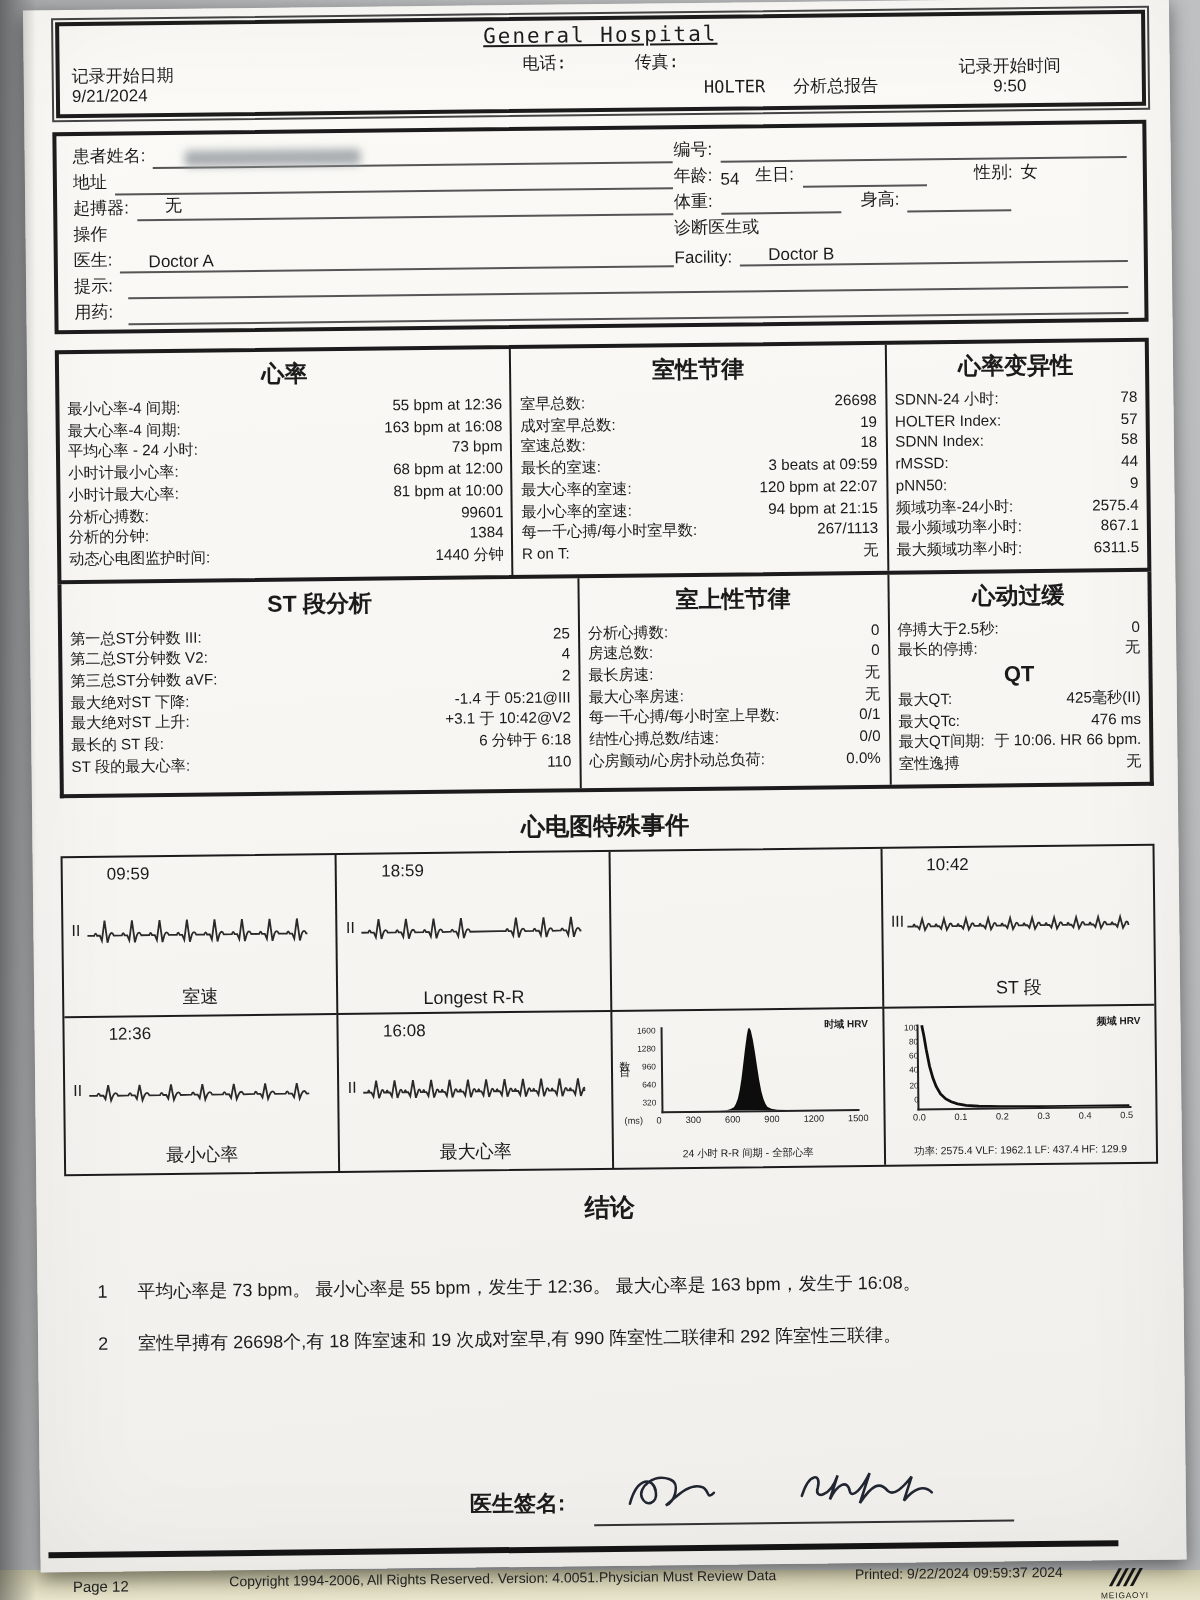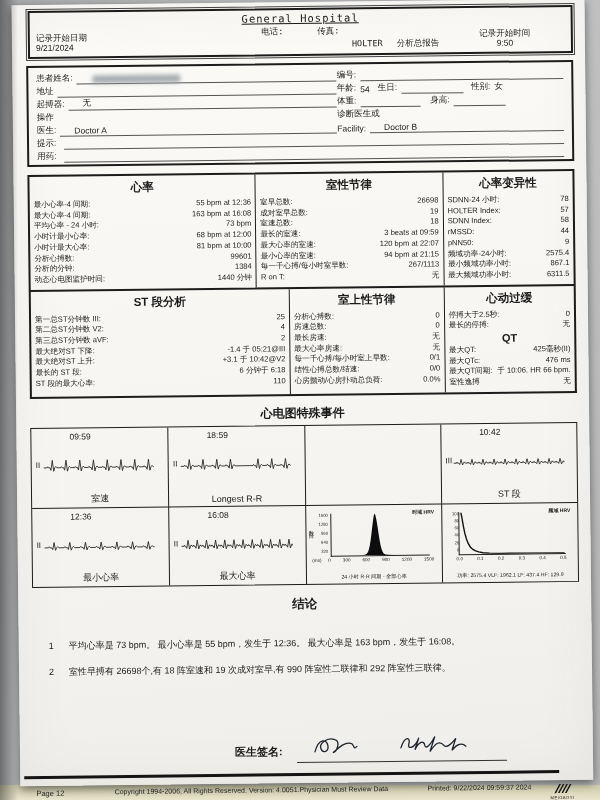--- a/index.html
+++ b/index.html
@@ -50,21 +50,21 @@
   .srow{display:flex;justify-content:space-between;font-size:7.6px;line-height:10.7px;white-space:nowrap;}
   .srow .sval{margin-left:4px;}
   .qt-sub{text-align:center;font-size:11px;font-weight:bold;line-height:14px;}
   
   .events-title{text-align:center;font-size:12px;font-weight:bold;margin:9px 0 3px;}
   .events-grid{display:grid;grid-template-columns:repeat(4,1fr);grid-auto-rows:79px;
     border:1.5px solid #1c1c1c;margin:0 12px 0 14px;}
   .event-cell{position:relative;border-left:1px solid #1c1c1c;border-top:1px solid #1c1c1c;overflow:hidden;}
   .event-cell.c0{border-left:none;}
   .event-cell.r0{border-top:none;}
-  .event-time{position:absolute;top:3px;left:38px;font-size:8.5px;}
+  .event-time{position:absolute;top:3px;left:22px;font-size:8.5px;}
   .event-lead{position:absolute;top:32px;left:4px;font-size:8px;}
   .event-trace{position:absolute;top:21px;left:11px;}
   .ecg path{stroke:#2a2a2a;stroke-width:.9;fill:none;}
   .event-caption{position:absolute;bottom:2px;left:0;width:100%;text-align:center;font-size:9px;}
   
   .mc-title{position:absolute;top:4px;right:7px;font-size:5px;font-weight:bold;}
   .mc-ylab{position:absolute;left:3px;top:20px;font-size:5.5px;writing-mode:vertical-rl;letter-spacing:3px;}
   .mc-yticks{position:absolute;left:9px;top:7px;height:41px;width:13px;display:flex;flex-direction:column;
     justify-content:space-between;align-items:flex-end;font-size:4.2px;}
   .mc-plot{position:absolute;left:24px;top:8px;width:98px;height:42px;
@@ -153,21 +153,21 @@
       <div>
         <div class="p-row">
             <span class="p-label">编号:</span>
             <span class="uline"></span>
           </div>
         <div class="p-row">
           <span class="p-label">年龄:</span>
             <span>54</span>
           <span class="p-label" style="margin-left:8px">生日:</span>
             <span class="uline-short" style="width:62px"></span>
-          <span class="p-label" style="margin-left:8px">性别:</span>
+          <span class="p-label" style="margin-left:24px">性别:</span>
             <span>女</span>
         </div>
         <div class="p-row">
           <span class="p-label">体重:</span>
             <span class="uline-short" style="width:60px"></span>
           <span class="p-label" style="margin-left:10px">身高:</span>
             <span class="uline-short" style="width:52px"></span>
         </div>
         <div class="p-row">
             <span class="p-label">诊断医生或</span>

